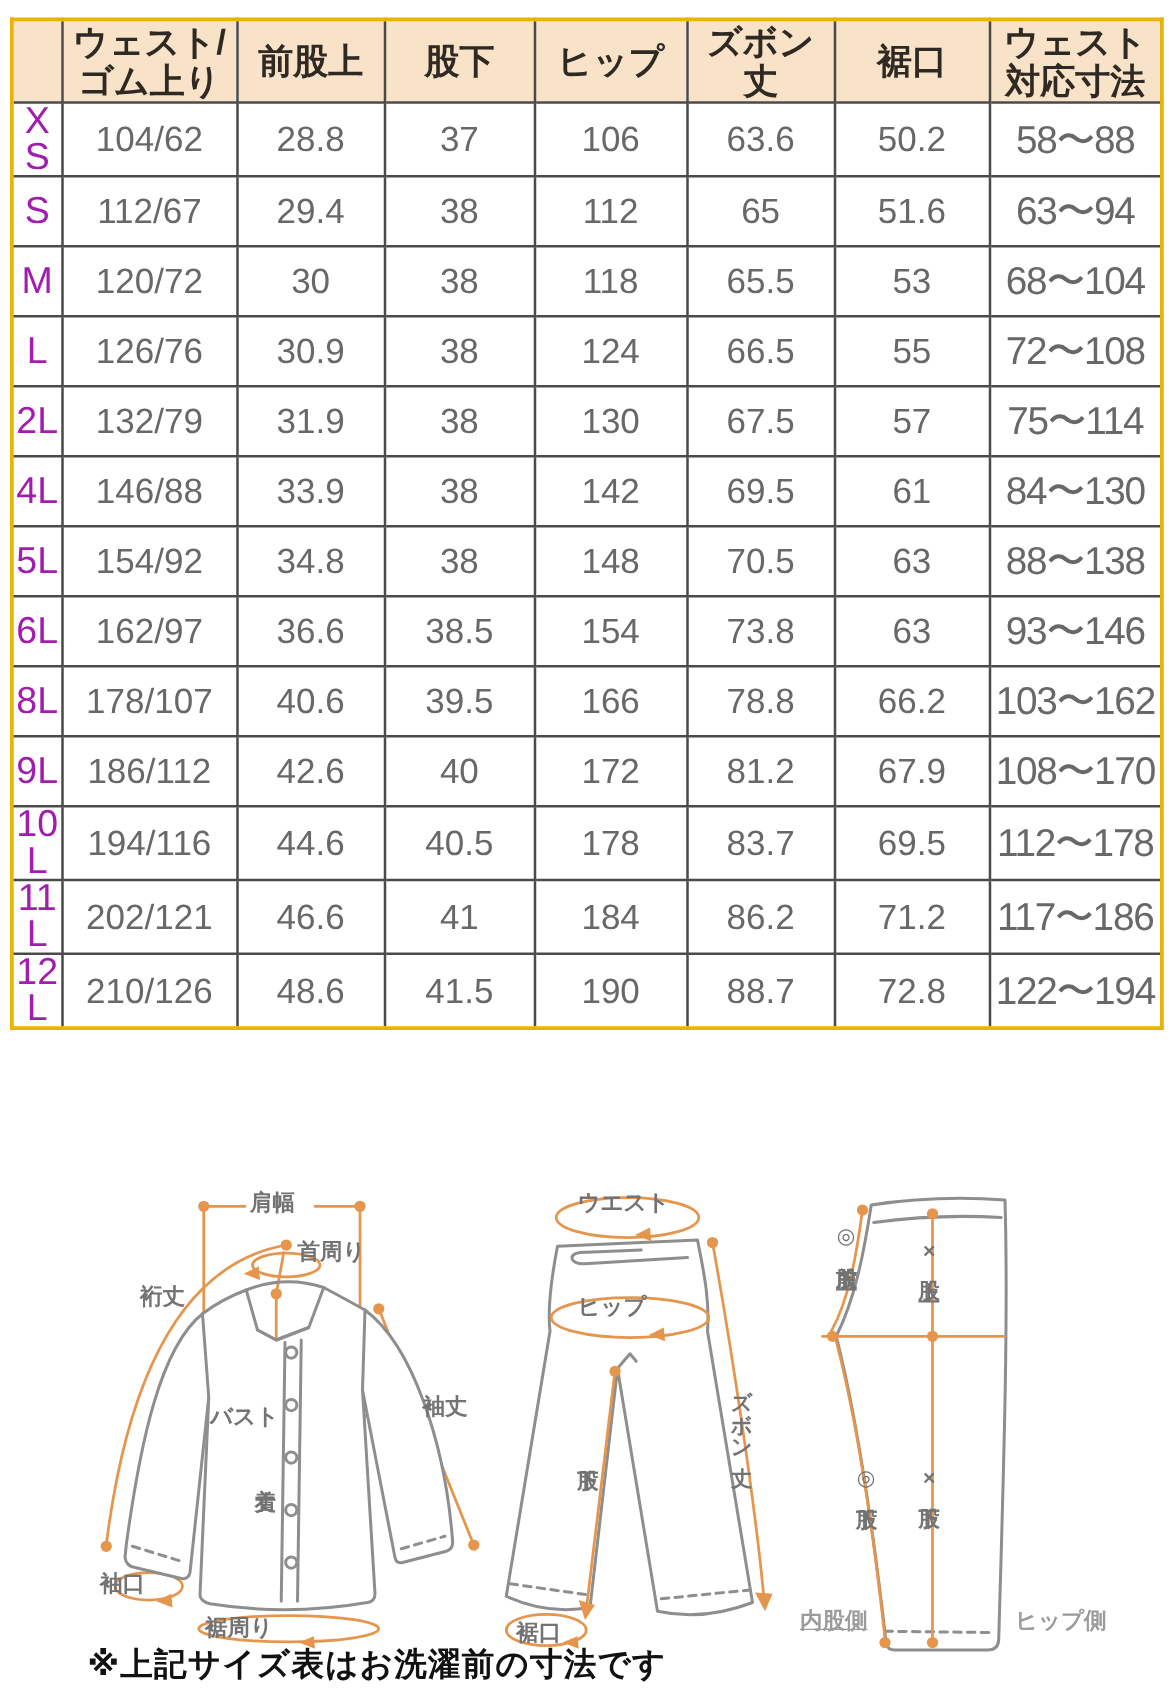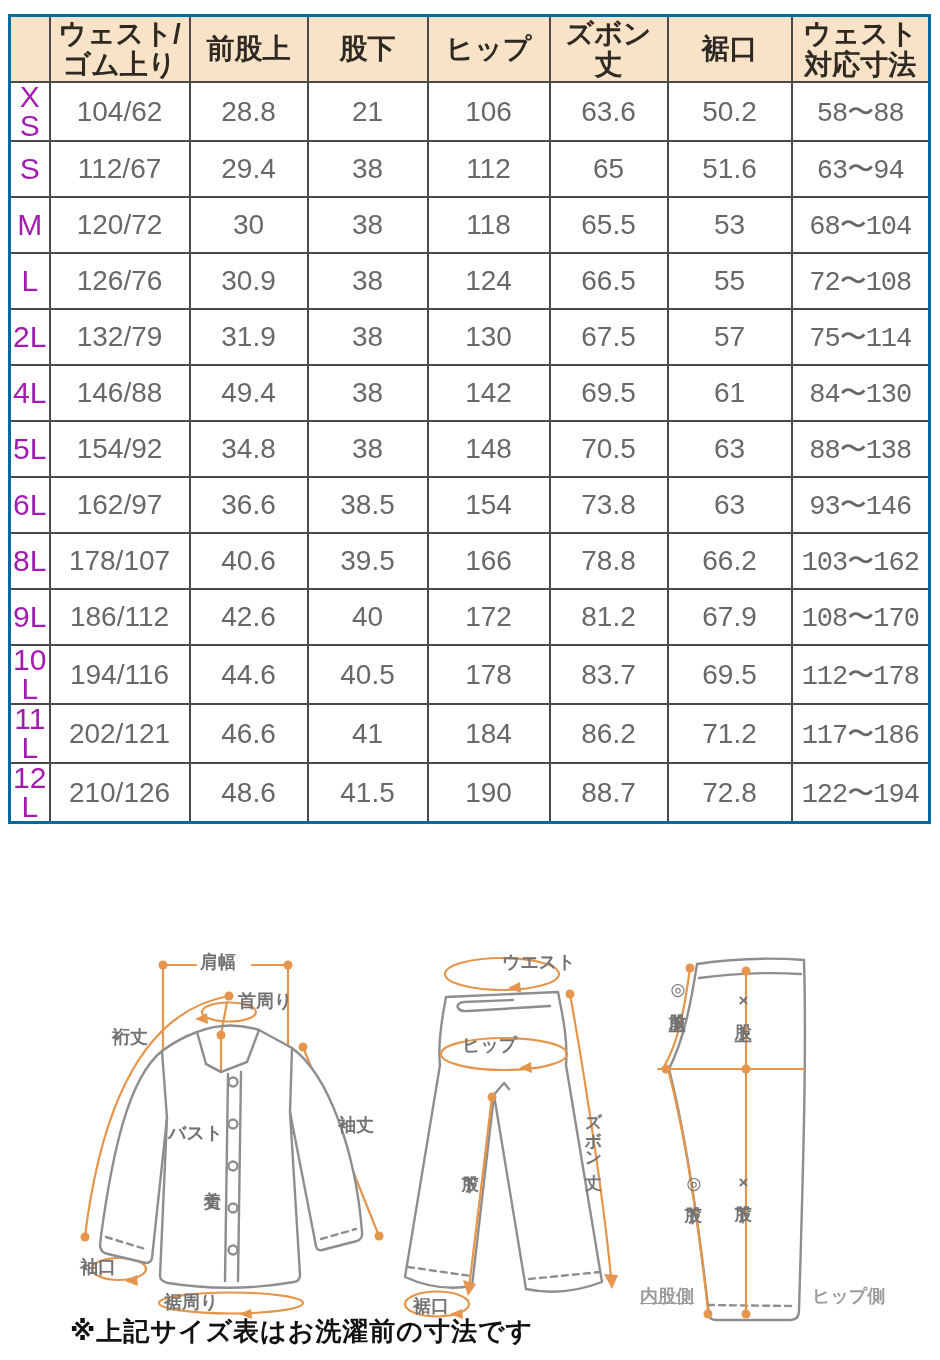--- a/index.html
+++ b/index.html
@@ -19,22 +19,22 @@
   .size-table thead th{
     background:#f8e2c8;color:#2e2922;font-weight:bold;font-size:28px;
     line-height:1.12;height:64px;white-space:pre-line;
   }
   .size-table tbody tr{height:56px;}
   .size-table tbody td{font-size:28px;color:#686868;letter-spacing:0;}
   .size-table tbody td.size{
     font-size:30px;color:#a21caf;line-height:0.95;word-break:break-all;
     padding:0;letter-spacing:0;
   }
-  .size-table tbody td.range{font-size:27px;letter-spacing:-1px;font-family:Liberation Mono, monospace;}
-  .size-table{border:3px solid #0369a1;}
+  .size-table tbody td.range{font-size:31px;letter-spacing:-1px;}
+  .size-table{border:3px solid #eab308;}
   
   .diagram{position:absolute;}
   .dlabel{
     position:absolute;font-size:18px;font-weight:bold;color:#737373;
     white-space:nowrap;line-height:1.05;
   }
   .vlabel{writing-mode:vertical-rl;text-orientation:upright;letter-spacing:1px;font-size:17px;}
   .glabel{color:#9b9b9b;}
   .note{
     position:absolute;left:70px;top:1314px;font-size:26px;font-weight:bold;color:#111;
@@ -74,21 +74,21 @@
       <th>裾口</th>
       <th>ウェスト
 対応寸法</th>
     </tr>
   </thead>
   <tbody>
       <tr>
         <td class="size">XS</td>
         <td>104/62</td>
         <td>28.8</td>
-        <td>21</td>
+        <td>37</td>
         <td>106</td>
         <td>63.6</td>
         <td>50.2</td>
         <td class="range">58〜88</td>
       </tr>
       <tr>
         <td class="size">S</td>
         <td>112/67</td>
         <td>29.4</td>
         <td>38</td>
@@ -123,21 +123,21 @@
         <td>31.9</td>
         <td>38</td>
         <td>130</td>
         <td>67.5</td>
         <td>57</td>
         <td class="range">75〜114</td>
       </tr>
       <tr>
         <td class="size">4L</td>
         <td>146/88</td>
-        <td>49.4</td>
+        <td>33.9</td>
         <td>38</td>
         <td>142</td>
         <td>69.5</td>
         <td>61</td>
         <td class="range">84〜130</td>
       </tr>
       <tr>
         <td class="size">5L</td>
         <td>154/92</td>
         <td>34.8</td>
@@ -280,21 +280,21 @@
       <ellipse cx="49" cy="361" rx="32" ry="12.5"></ellipse>
       <circle class="dot" cx="182" cy="51" r="4.5"></circle>
       <circle class="dot" cx="104" cy="154" r="4.5"></circle>
       <polygon class="arr" points="132,39 120,45 133,50"></polygon>
       <polygon class="arr" points="143,119 131,125 144,130"></polygon>
       <polygon class="arr" points="216,331 224,346 230,332"></polygon>
       <polygon class="arr" points="75,337 80,353 88,341"></polygon>
       <polygon class="arr" points="74,366 62,371 75,376"></polygon>
     </g>
   </svg>
-  <div class="dlabel" style="left:74px;top:10px;margin-left:40px;">ウエスト</div>
+  <div class="dlabel" style="left:74px;top:10px;">ウエスト</div>
   <div class="dlabel" style="left:74px;top:93px;">ヒップ</div>
   <div class="dlabel vlabel" style="left:196px;top:156px;">ズボン丈</div>
   <div class="dlabel vlabel" style="left:73px;top:220px;">股下</div>
   <div class="dlabel" style="left:25px;top:354px;">裾口</div>
 </div>
 
 <div class="diagram" style="left:638px;top:943px;width:302px;height:400px;">
   <svg width="302" height="400" viewBox="0 0 302 400">
     <g class="garm">
       <path class="garmf" d="M59,21 Q112,13 166,17 C169,120 164,260 161,368 Q161,377 152,377 L78,377 Q72,377 71,372 C60,275 46,185 31,126 C46,96 53,60 59,21 Z"></path>

